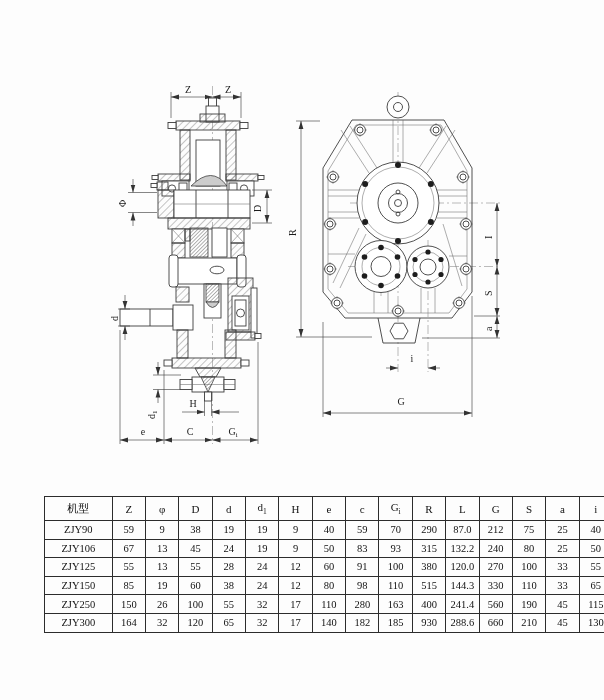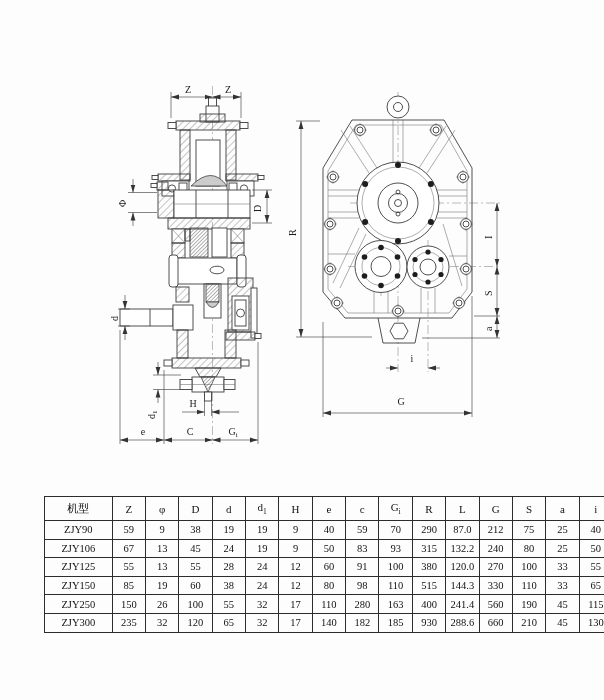--- a/index.html
+++ b/index.html
@@ -420,21 +420,21 @@
           <td>163</td>
           <td>400</td>
           <td>241.4</td>
           <td>560</td>
           <td>190</td>
           <td>45</td>
           <td>115</td>
         </tr>
         <tr>
           <td>ZJY300</td>
-          <td>235</td>
+          <td>164</td>
           <td>32</td>
           <td>120</td>
           <td>65</td>
           <td>32</td>
           <td>17</td>
           <td>140</td>
           <td>182</td>
           <td>185</td>
           <td>930</td>
           <td>288.6</td>

